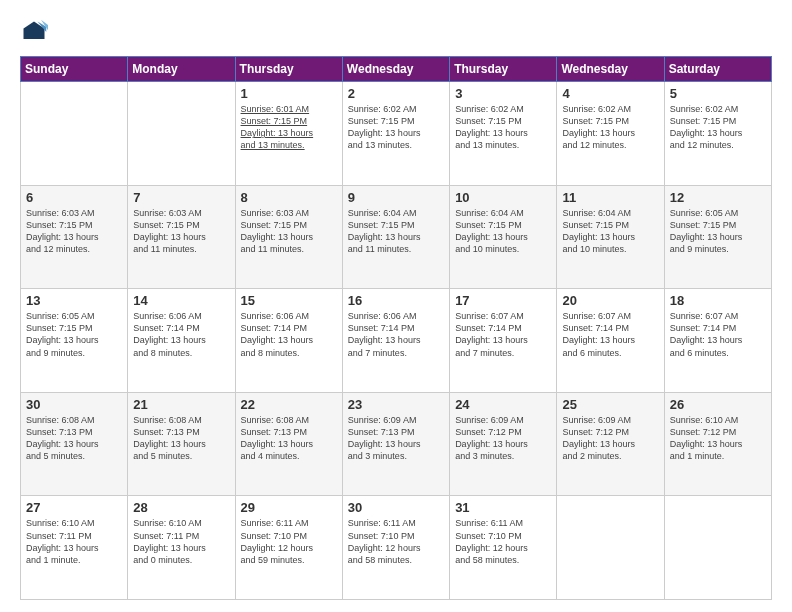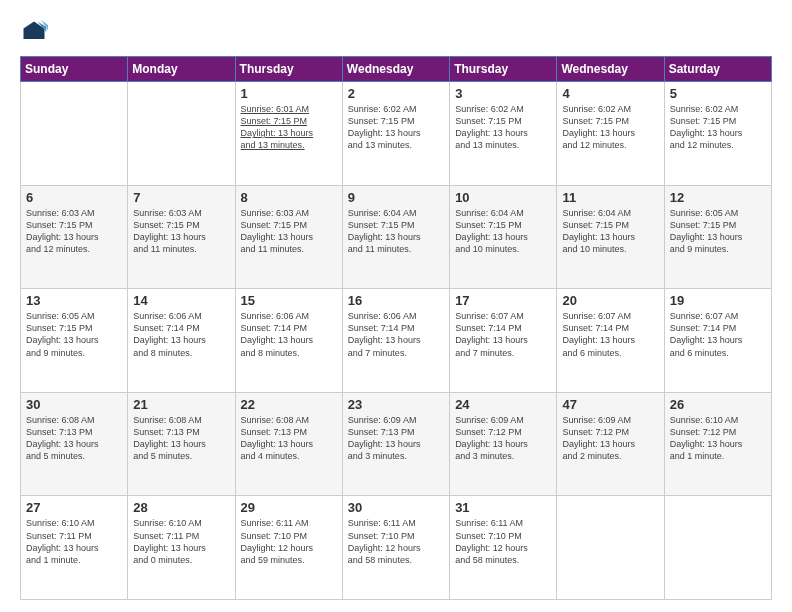--- a/index.html
+++ b/index.html
@@ -257,21 +257,21 @@
 and 7 minutes.</div>
           </td>
           <td>
             <span class="day-num">20</span>
             <div class="day-info" style="white-space: pre-line;">Sunrise: 6:07 AM
 Sunset: 7:14 PM
 Daylight: 13 hours
 and 6 minutes.</div>
           </td>
           <td>
-            <span class="day-num">19</span>
+            <span class="day-num">18</span>
             <div class="day-info" style="white-space: pre-line;">Sunrise: 6:07 AM
 Sunset: 7:14 PM
 Daylight: 13 hours
 and 6 minutes.</div>
           </td>
         </tr>
         <tr>
           <td>
             <span class="day-num">30</span>
             <div class="day-info" style="white-space: pre-line;">Sunrise: 6:08 AM
@@ -301,21 +301,21 @@
 and 3 minutes.</div>
           </td>
           <td>
             <span class="day-num">24</span>
             <div class="day-info" style="white-space: pre-line;">Sunrise: 6:09 AM
 Sunset: 7:12 PM
 Daylight: 13 hours
 and 3 minutes.</div>
           </td>
           <td>
-            <span class="day-num">47</span>
+            <span class="day-num">25</span>
             <div class="day-info" style="white-space: pre-line;">Sunrise: 6:09 AM
 Sunset: 7:12 PM
 Daylight: 13 hours
 and 2 minutes.</div>
           </td>
           <td>
             <span class="day-num">26</span>
             <div class="day-info" style="white-space: pre-line;">Sunrise: 6:10 AM
 Sunset: 7:12 PM
 Daylight: 13 hours

